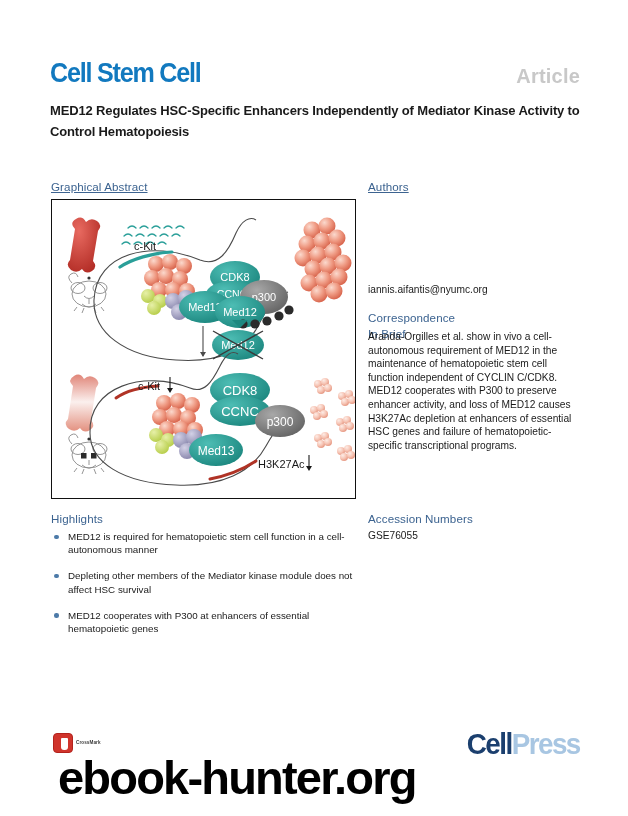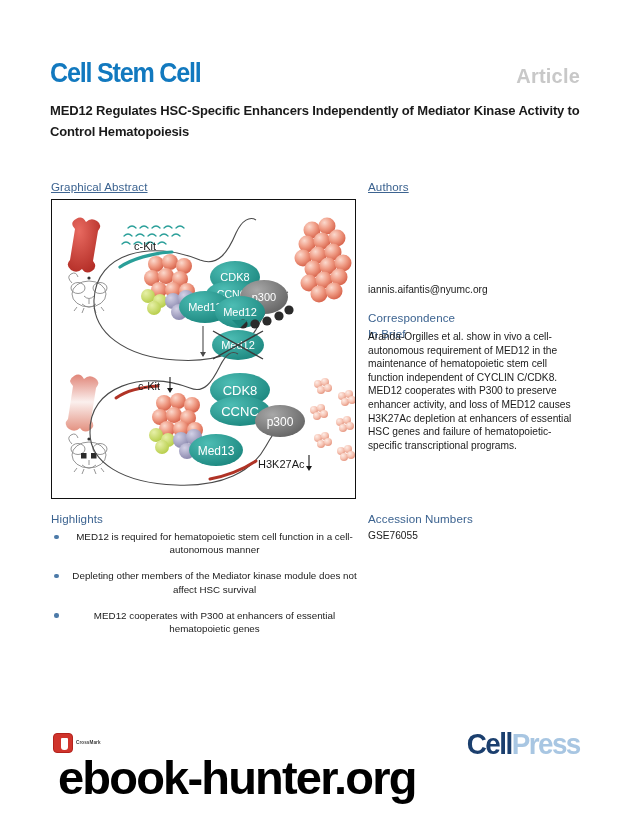--- a/index.html
+++ b/index.html
@@ -81,21 +81,20 @@
   #highlights {
     position: absolute; left: 51px; top: 530px; width: 310px;
   }
   .hl-item {
     position: relative;
     padding-left: 17px;
     margin-bottom: 13px;
     font-size: 9.8px;
     line-height: 13.2px;
     color: #1a1a1a;
-    text-align: center;
   }
   .hl-bullet {
     position: absolute;
     left: 3px; top: 4.5px;
     width: 4.5px; height: 4.5px;
     border-radius: 50%;
     background: #4c7aa8;
   }
 
   

